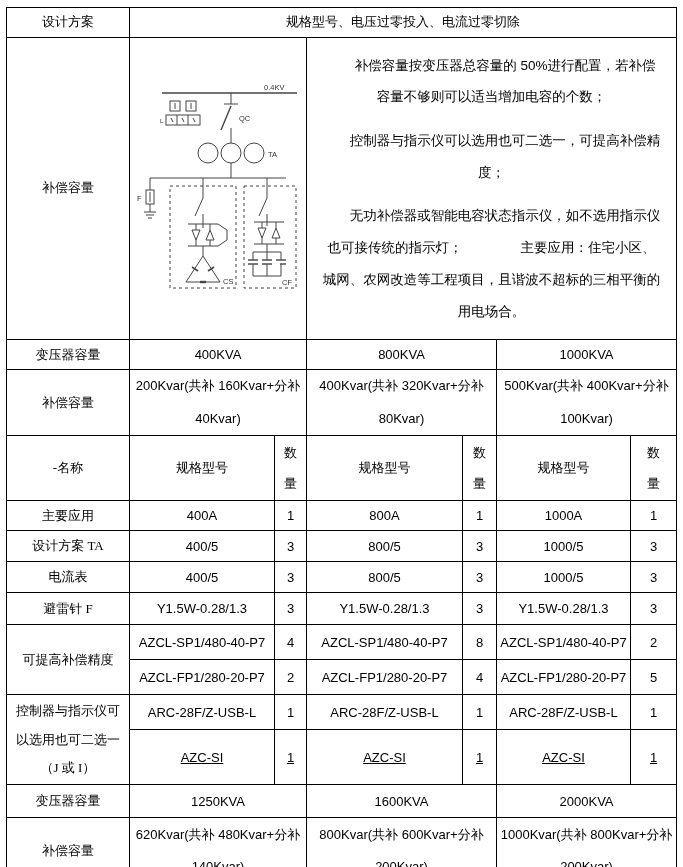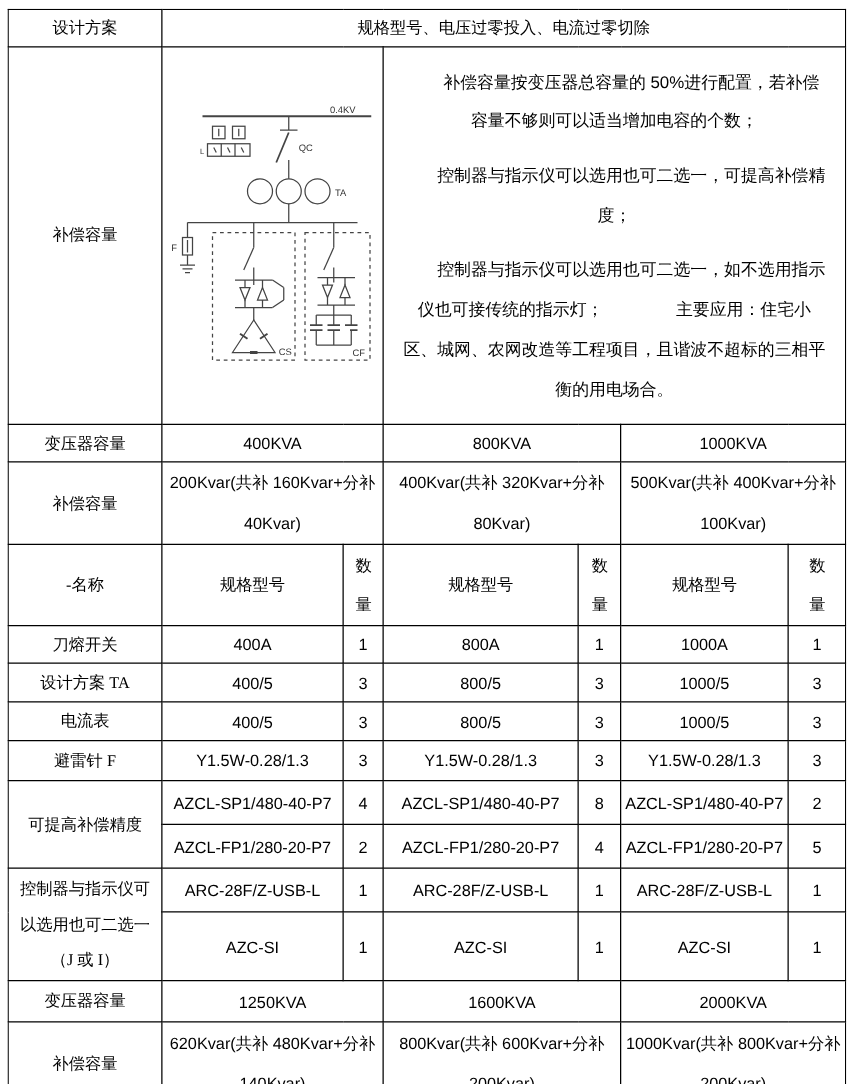--- a/index.html
+++ b/index.html
@@ -2,33 +2,33 @@
 <html><head>
 <meta charset="utf-8">
 <style>
   html,body{margin:0;padding:0;background:#ffffff;}
   body{margin:7px 6px;font-family:"Liberation Sans","DejaVu Sans",sans-serif;color:#000;}
   table.spec{border-collapse:collapse;table-layout:fixed;width:670px;}
   table.spec td{border:1px solid #000;text-align:center;vertical-align:middle;
     font-size:13px;padding:0 3px;overflow:hidden;background:#fff;}
   td.lbl{font-size:14px;line-height:2.2;padding:0 7px;font-family:Liberation Serif, serif;}
   td.hdr{font-size:14px;}
-  .vtext{display:inline-block;width:1.05em;word-break:break-all;line-height:2.4;text-align:right;}
+  .vtext{display:inline-block;width:1.05em;word-break:break-all;line-height:2.4;}
   .wrap2{line-height:2.5;}
   
   tr.r-design{height:27px;}
   tr.r-wiring{height:220px;}
   tr.r-xfmr{height:30px;}
   tr.r-comp{height:65px;}
   tr.r-head{height:65px;}
   tr.r-s30{height:30px;}
   tr.r-s31{height:31px;}
   tr.r-s32{height:32px;}
   tr.r-s35{height:35px;}
-  tr.r-s55{height:55px;}
+  tr.r-s55{height:55px;text-decoration:underline;}
   tr.r-xfmr2{height:33px;}
   tr.r-comp2{height:67px;}
   td.diagram-cell{vertical-align:middle;padding:2px;}
   td.notes-cell{text-align:left;vertical-align:middle;padding:0 6px 0 8px;}
   .note-p{margin:12px;text-indent:2em;font-size:13.5px;line-height:2.35;}
   .gap-spacer{display:inline-block;width:58px;}
   svg text{font-family:"Liberation Sans","DejaVu Sans",sans-serif;}
 </style>
 </head>
 <body>
@@ -145,21 +145,21 @@
         <line x1="119" y1="184" x2="119" y2="196"></line>
             <line x1="133" y1="184" x2="133" y2="196"></line>
             <line x1="147" y1="184" x2="147" y2="196"></line>
         <line x1="119" y1="196" x2="147" y2="196"></line>
         <text x="148" y="205" font-size="7.5" fill="#333" stroke="none">CF</text>
       </svg>
     </td>
     <td colspan="4" class="notes-cell">
       <p class="note-p">补偿容量按变压器总容量的 50%进行配置，若补偿容量不够则可以适当增加电容的个数；</p>
       <p class="note-p">控制器与指示仪可以选用也可二选一，可提高补偿精度；</p>
-      <p class="note-p"><span>控制器与指示仪可以选用也可二选一，如不选用指示仪也可接传统的指示灯；</span><span class="gap-spacer"></span><span>主要应用：住宅小区、城网、农网改造等工程项目，且谐波不超标的三相平衡的用电场合。</span></p>
+      <p class="note-p"><span>无功补偿器或智能电容状态指示仪，如不选用指示仪也可接传统的指示灯；</span><span class="gap-spacer"></span><span>主要应用：住宅小区、城网、农网改造等工程项目，且谐波不超标的三相平衡的用电场合。</span></p>
     </td>
   </tr>
 
   <tr class="r-xfmr">
     <td class="lbl">变压器容量</td>
     <td colspan="2">400KVA</td>
     <td colspan="2">800KVA</td>
     <td colspan="2">1000KVA</td>
   </tr>
   <tr class="r-comp">
@@ -173,21 +173,21 @@
     <td class="lbl">-名称</td>
     <td class="hdr">规格型号</td>
     <td class="hdr"><span class="vtext">数量</span></td>
     <td class="hdr">规格型号</td>
     <td class="hdr"><span class="vtext">数量</span></td>
     <td class="hdr">规格型号</td>
     <td class="hdr"><span class="vtext">数量</span></td>
   </tr>
 
   <tr class="r-s30">
-    <td class="lbl">刀熔开关</td>
+    <td class="lbl">主要应用</td>
     <td>400A</td>
     <td>1</td>
     <td>800A</td>
     <td>1</td>
     <td>1000A</td>
     <td>1</td>
   </tr>
   <tr class="r-s31">
     <td class="lbl">设计方案 TA</td>
     <td>400/5</td>

